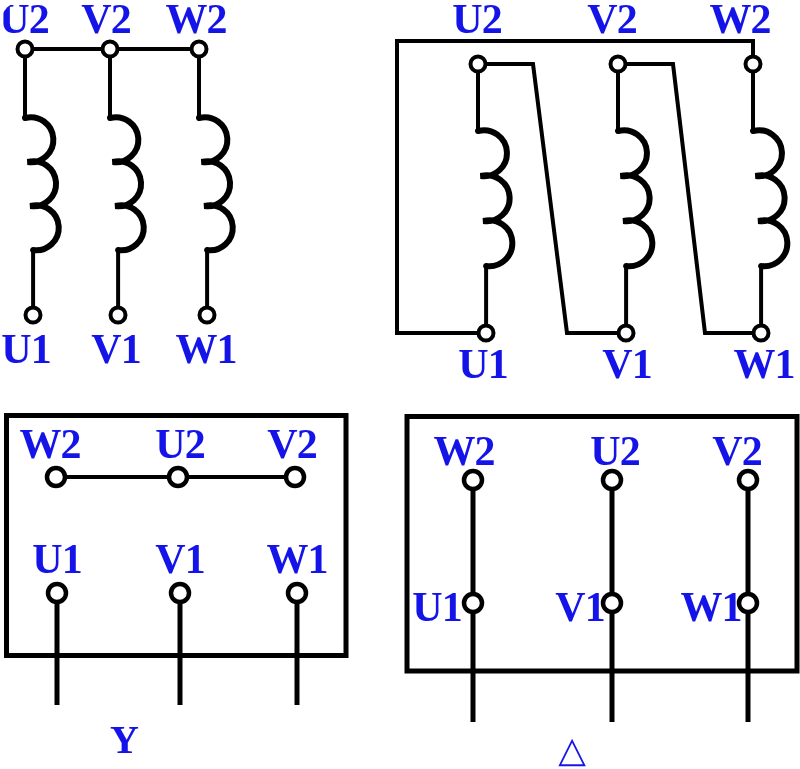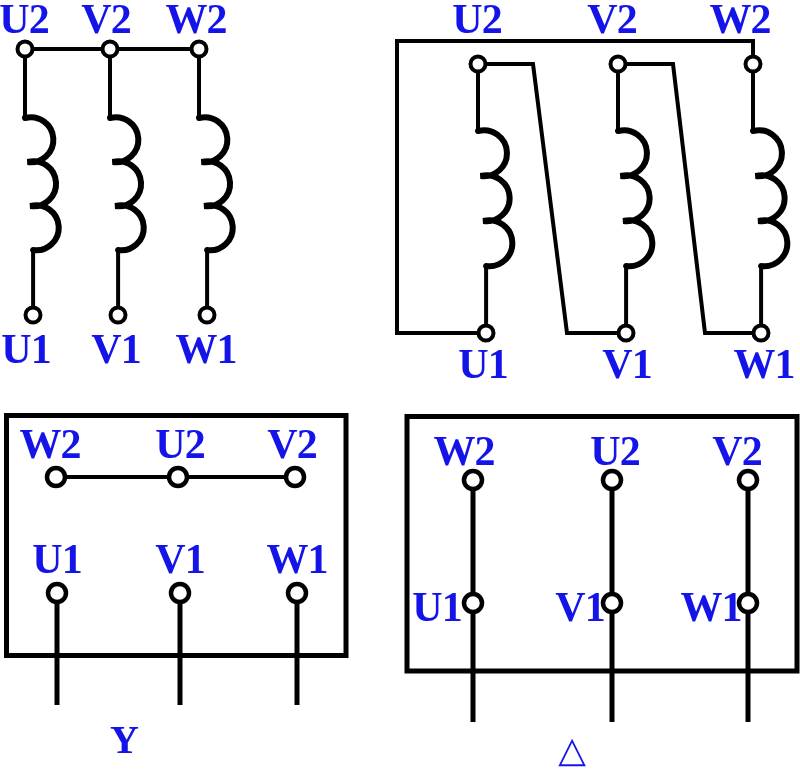--- a/index.html
+++ b/index.html
@@ -3,20 +3,21 @@
 <meta charset="utf-8">
 <style>
   html, body { margin: 0; padding: 0; }
   .canvas {
     position: relative;
     width: 800px;
     height: 769px;
     background: var(--background, #ffffff);
     overflow: hidden;
     font-family: "Liberation Serif", serif;
+    border-radius: 25px;
   }
   .linework {
     position: absolute;
     left: 0; top: 0;
     color: var(--line, #000000);
   }
   .linework path, .linework rect { fill: none; stroke: currentColor; }
   .w4 { stroke-width: 4; }
   .w5 { stroke-width: 5; }
   .coil { stroke-width: 6; stroke-linecap: round; }

